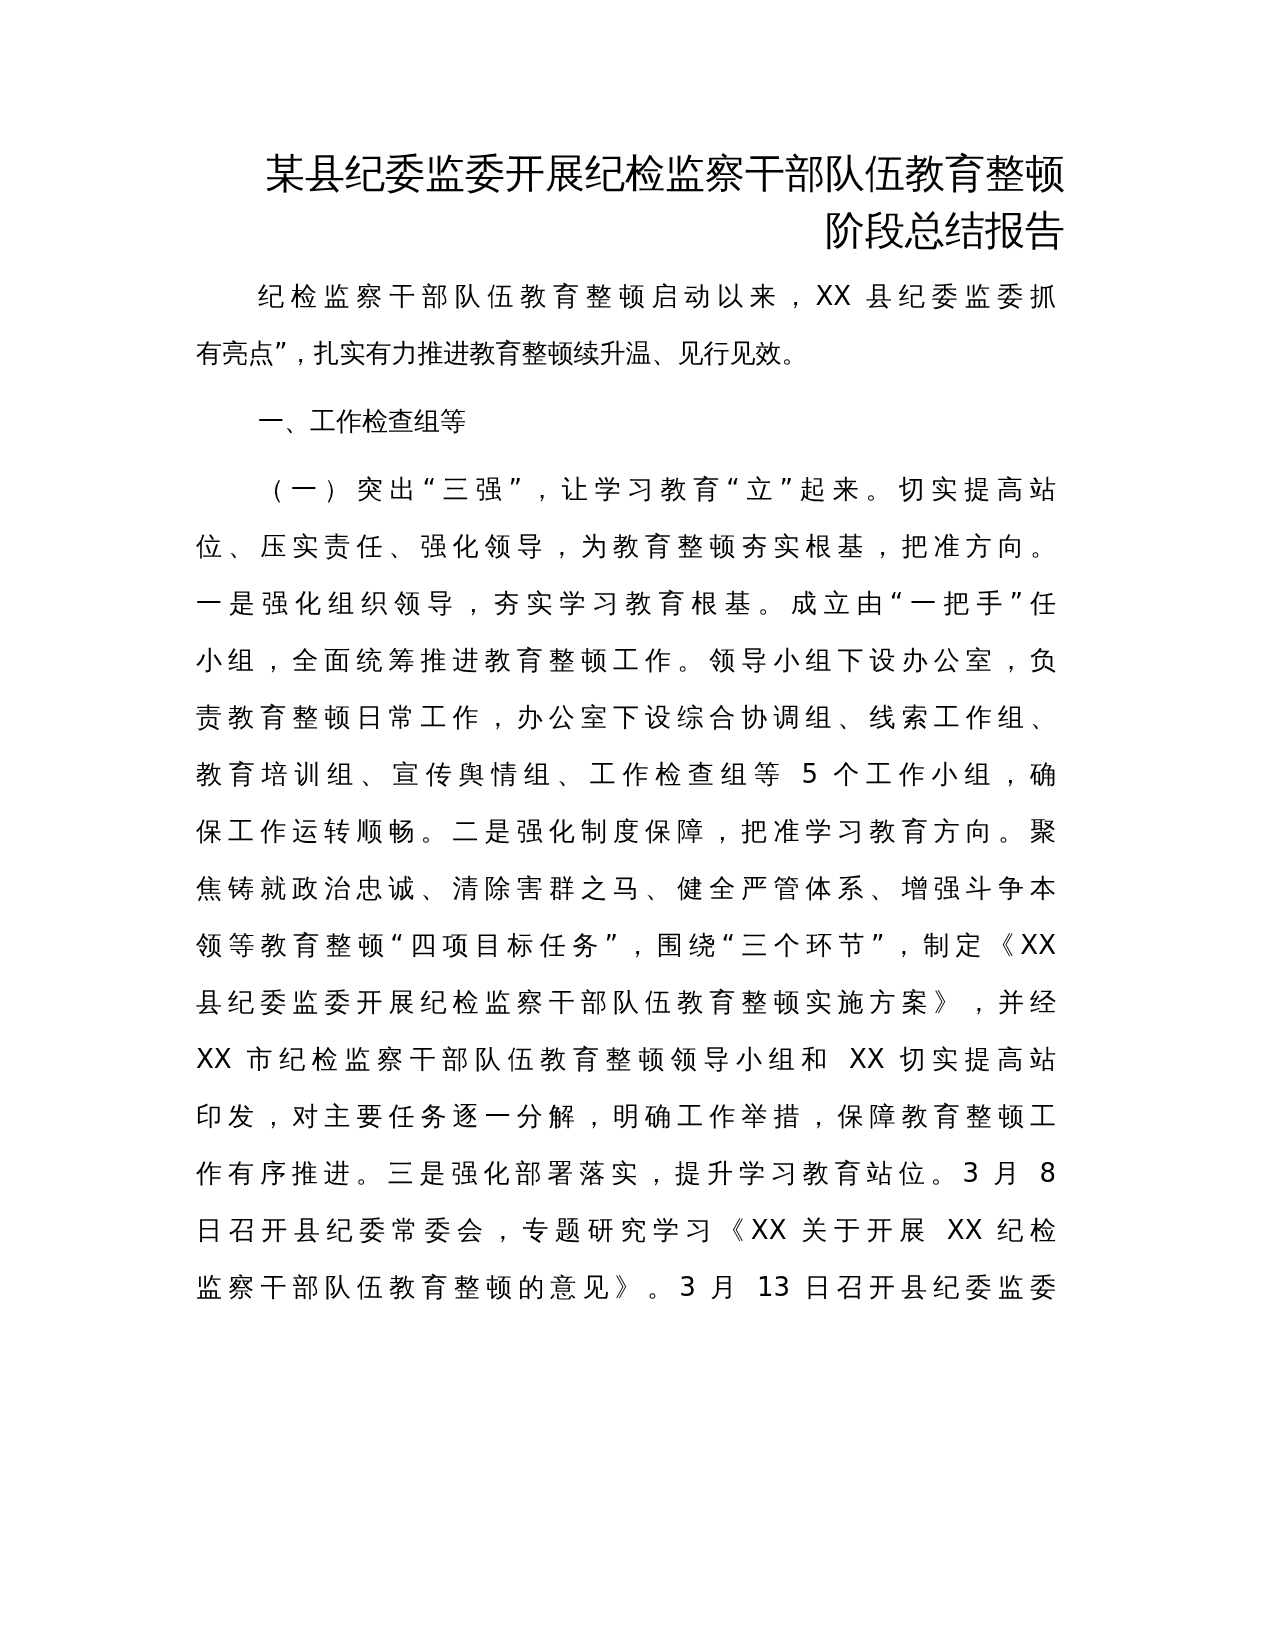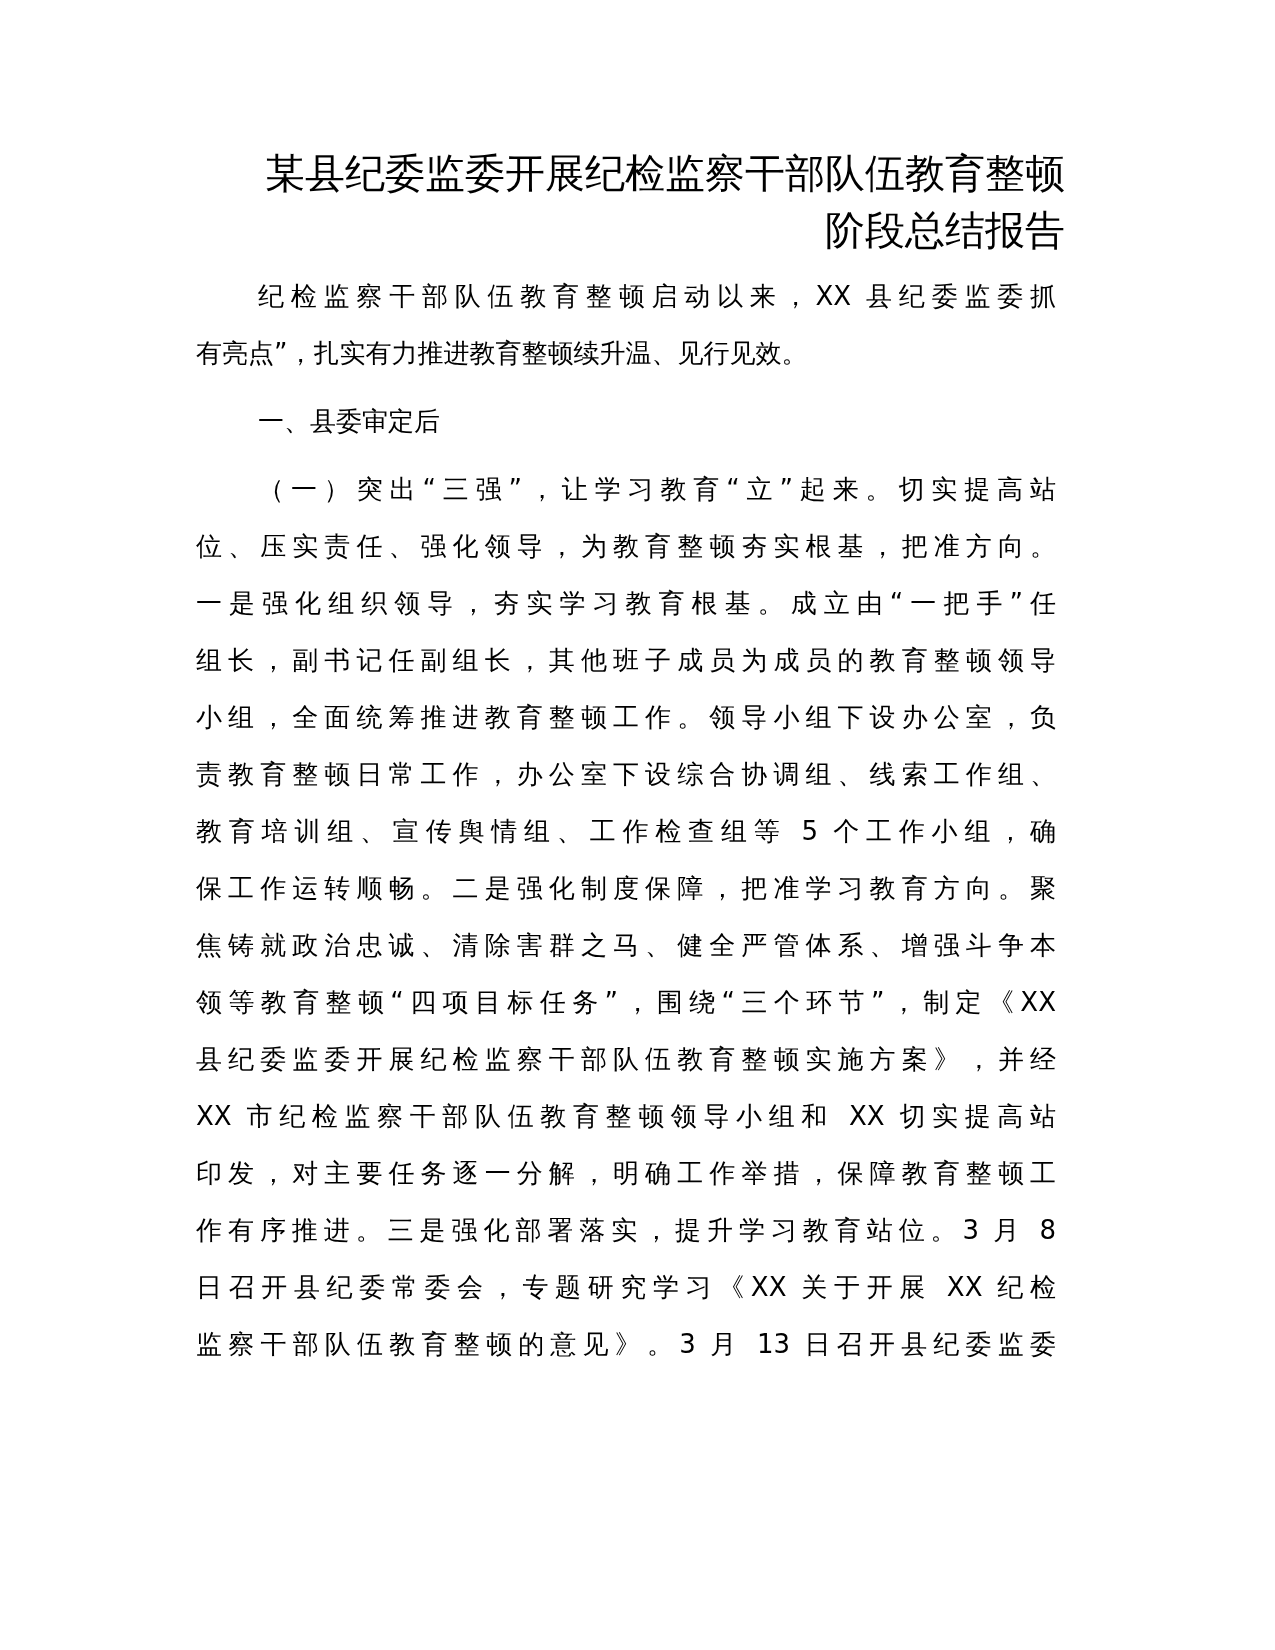--- a/index.html
+++ b/index.html
@@ -83,29 +83,28 @@
 
   <div class="body-text">
 
     <div>
       <span class="line indent">纪检监察干部队伍教育整顿启动以来，XX 县纪委监委抓</span>
       <span class="line last">有亮点”，扎实有力推进教育整顿续升温、见行见效。</span>
     </div>
 
     <span class="gap"></span>
 
-    <span class="heading-line">一、县委审定后</span>
+    <span class="heading-line">一、工作检查组等</span>
 
     <span class="gap"></span>
 
     <div>
       <span class="line indent">（一）突出“三强”，让学习教育“立”起来。切实提高站</span>
       <span class="line">位、压实责任、强化领导，为教育整顿夯实根基，把准方向。</span>
       <span class="line">一是强化组织领导，夯实学习教育根基。成立由“一把手”任</span>
-      <span class="line">组长，副书记任副组长，其他班子成员为成员的教育整顿领导</span>
       <span class="line">小组，全面统筹推进教育整顿工作。领导小组下设办公室，负</span>
       <span class="line">责教育整顿日常工作，办公室下设综合协调组、线索工作组、</span>
       <span class="line">教育培训组、宣传舆情组、工作检查组等 5 个工作小组，确</span>
       <span class="line">保工作运转顺畅。二是强化制度保障，把准学习教育方向。聚</span>
       <span class="line">焦铸就政治忠诚、清除害群之马、健全严管体系、增强斗争本</span>
       <span class="line">领等教育整顿“四项目标任务”，围绕“三个环节”，制定《XX</span>
       <span class="line">县纪委监委开展纪检监察干部队伍教育整顿实施方案》，并经</span>
       <span class="line">XX 市纪检监察干部队伍教育整顿领导小组和 XX 切实提高站</span>
       <span class="line">印发，对主要任务逐一分解，明确工作举措，保障教育整顿工</span>
       <span class="line">作有序推进。三是强化部署落实，提升学习教育站位。3 月 8</span>

